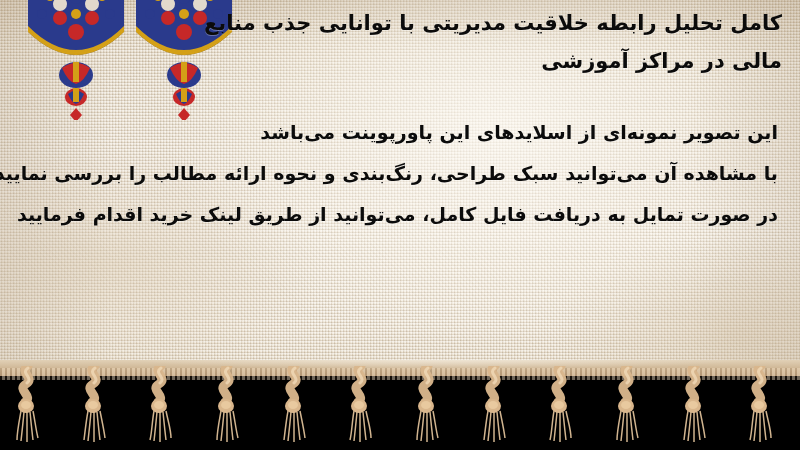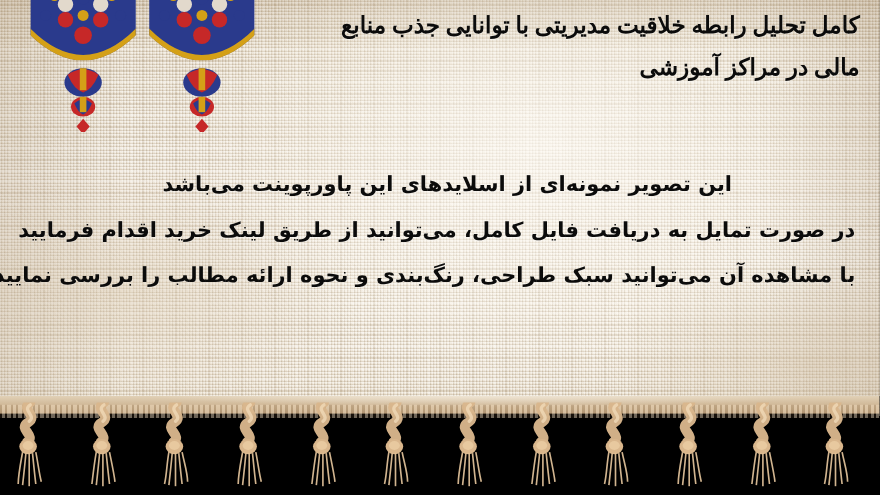--- a/index.html
+++ b/index.html
@@ -51,30 +51,29 @@
 
   
   .title-block{
     position:absolute;right:18px;top:4px;width:580px;
     text-align:right;direction:rtl;
     color:#0b0b0b;
     font-size:21px;line-height:38px;font-weight:700;
     letter-spacing:0px;
     text-shadow:0 1px 0 rgba(255,255,255,0.28);
   }
-  .title-line{display:block;white-space:nowrap;font-family:Liberation Serif, serif;}
+  .title-line{display:block;white-space:nowrap;}
   .title-line.second{padding-left:108px;}
 
   .body-block{
     position:absolute;right:22px;top:112px;width:760px;
-    text-align:center;direction:rtl;
+    text-align:right;direction:rtl;
     color:#0b0b0b;
     font-size:19px;line-height:41px;font-weight:700;
     text-shadow:0 1px 0 rgba(255,255,255,0.26);
-    margin-top:36px;
   }
   .body-line{display:block;white-space:nowrap;}
   .body-line.l1{padding-left:18px;}
   .body-line.l2{padding-left:4px;}
   .body-line.l3{padding-left:4px;}
 
   
   .fringe-zone{
     position:absolute;left:0;bottom:0;width:800px;height:90px;
     background:#000;
@@ -221,22 +220,22 @@
 
   </div>
 
   <div class="title-block">
     <span class="title-line first">کامل تحلیل رابطه خلاقیت مدیریتی با توانایی جذب منابع</span>
     <span class="title-line second">مالی در مراکز آموزشی</span>
   </div>
 
   <div class="body-block">
     <span class="body-line l1">این تصویر نمونه‌ای از اسلایدهای این پاورپوینت می‌باشد</span>
+    <span class="body-line l2">با مشاهده آن می‌توانید سبک طراحی، رنگ‌بندی و نحوه ارائه مطالب را بررسی نمایید</span>
     <span class="body-line l3">در صورت تمایل به دریافت فایل کامل، می‌توانید از طریق لینک خرید اقدام فرمایید</span>
-    <span class="body-line l2">با مشاهده آن می‌توانید سبک طراحی، رنگ‌بندی و نحوه ارائه مطالب را بررسی نمایید</span>
   </div>
 
   <div class="fringe-zone">
     <div class="fringe-edge"></div>
     <div class="selvedge"></div>
     <div id="tassel-host">
         <svg class="tassel" width="44" height="80" viewBox="0 0 44 80" style="left: 6px;">
           <g>
             <path d="M22 0 C12 6 30 12 20 18 C10 24 28 30 19 36" stroke="#d9b68c" stroke-width="9" fill="none" stroke-linecap="round" opacity="0.96"></path>
             <path d="M22 2 C14 7 28 12 21 17" stroke="#f0d9b8" stroke-width="3" fill="none" stroke-linecap="round" opacity="0.8"></path>

